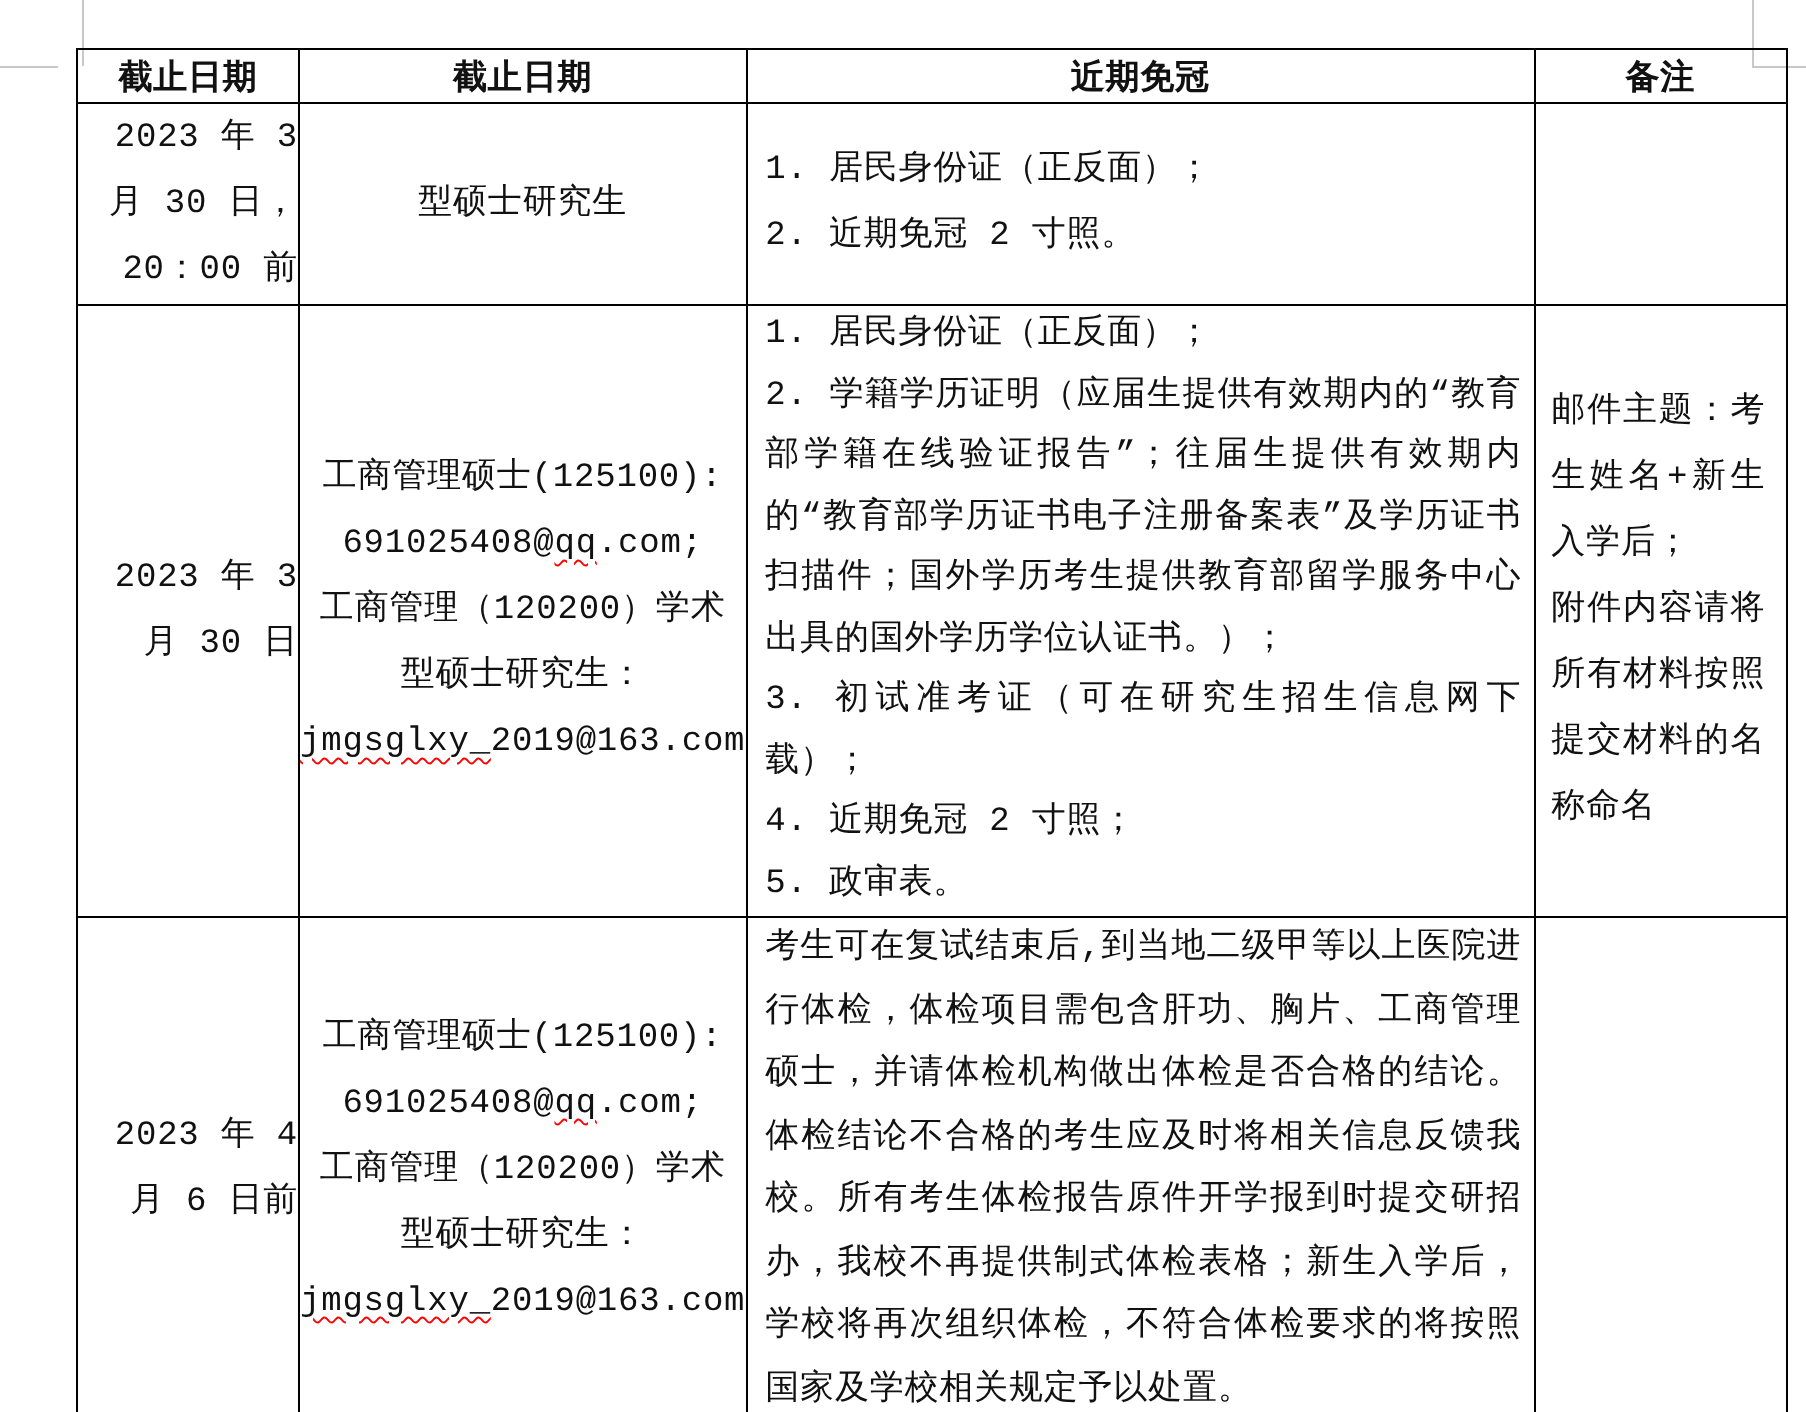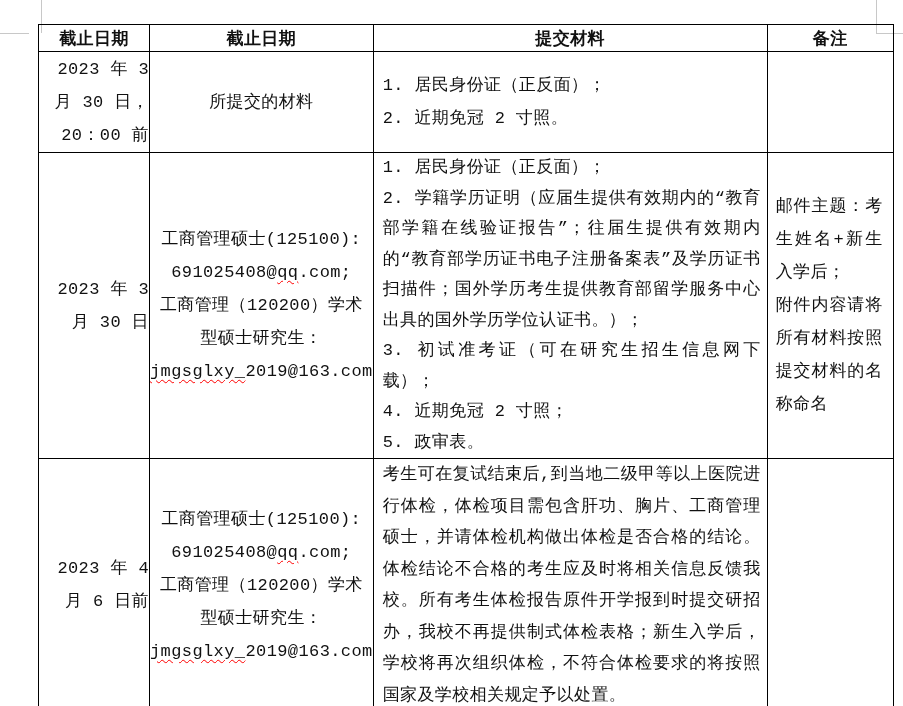--- a/index.html
+++ b/index.html
@@ -82,30 +82,30 @@
   <colgroup>
     <col style="width:111px">
     <col style="width:213px">
     <col style="width:394px">
     <col style="width:126px">
   </colgroup>
   <thead>
     <tr>
       <th>截止日期</th>
       <th>截止日期</th>
-      <th>提交材料</th>
+      <th>近期免冠</th>
       <th>备注</th>
     </tr>
   </thead>
   <tbody>
     <tr class="r1">
       <td class="c-date">2023 年 3
 月 30 日，
 20：00 前</td>
-      <td class="c-method">所提交的材料</td>
+      <td class="c-method">型硕士研究生</td>
       <td class="c-mat lh33">1. 居民身份证（正反面）；
 2. 近期免冠 2 寸照。</td>
       <td class="c-remark"></td>
     </tr>
     <tr class="r2">
       <td class="c-date">2023 年 3
 月 30 日</td>
       <td class="c-method"><span>工商管理硕士(125100):
 691025408@</span><span class="spell-wavy">qq</span><span>.com;
 工商管理（120200）学术

